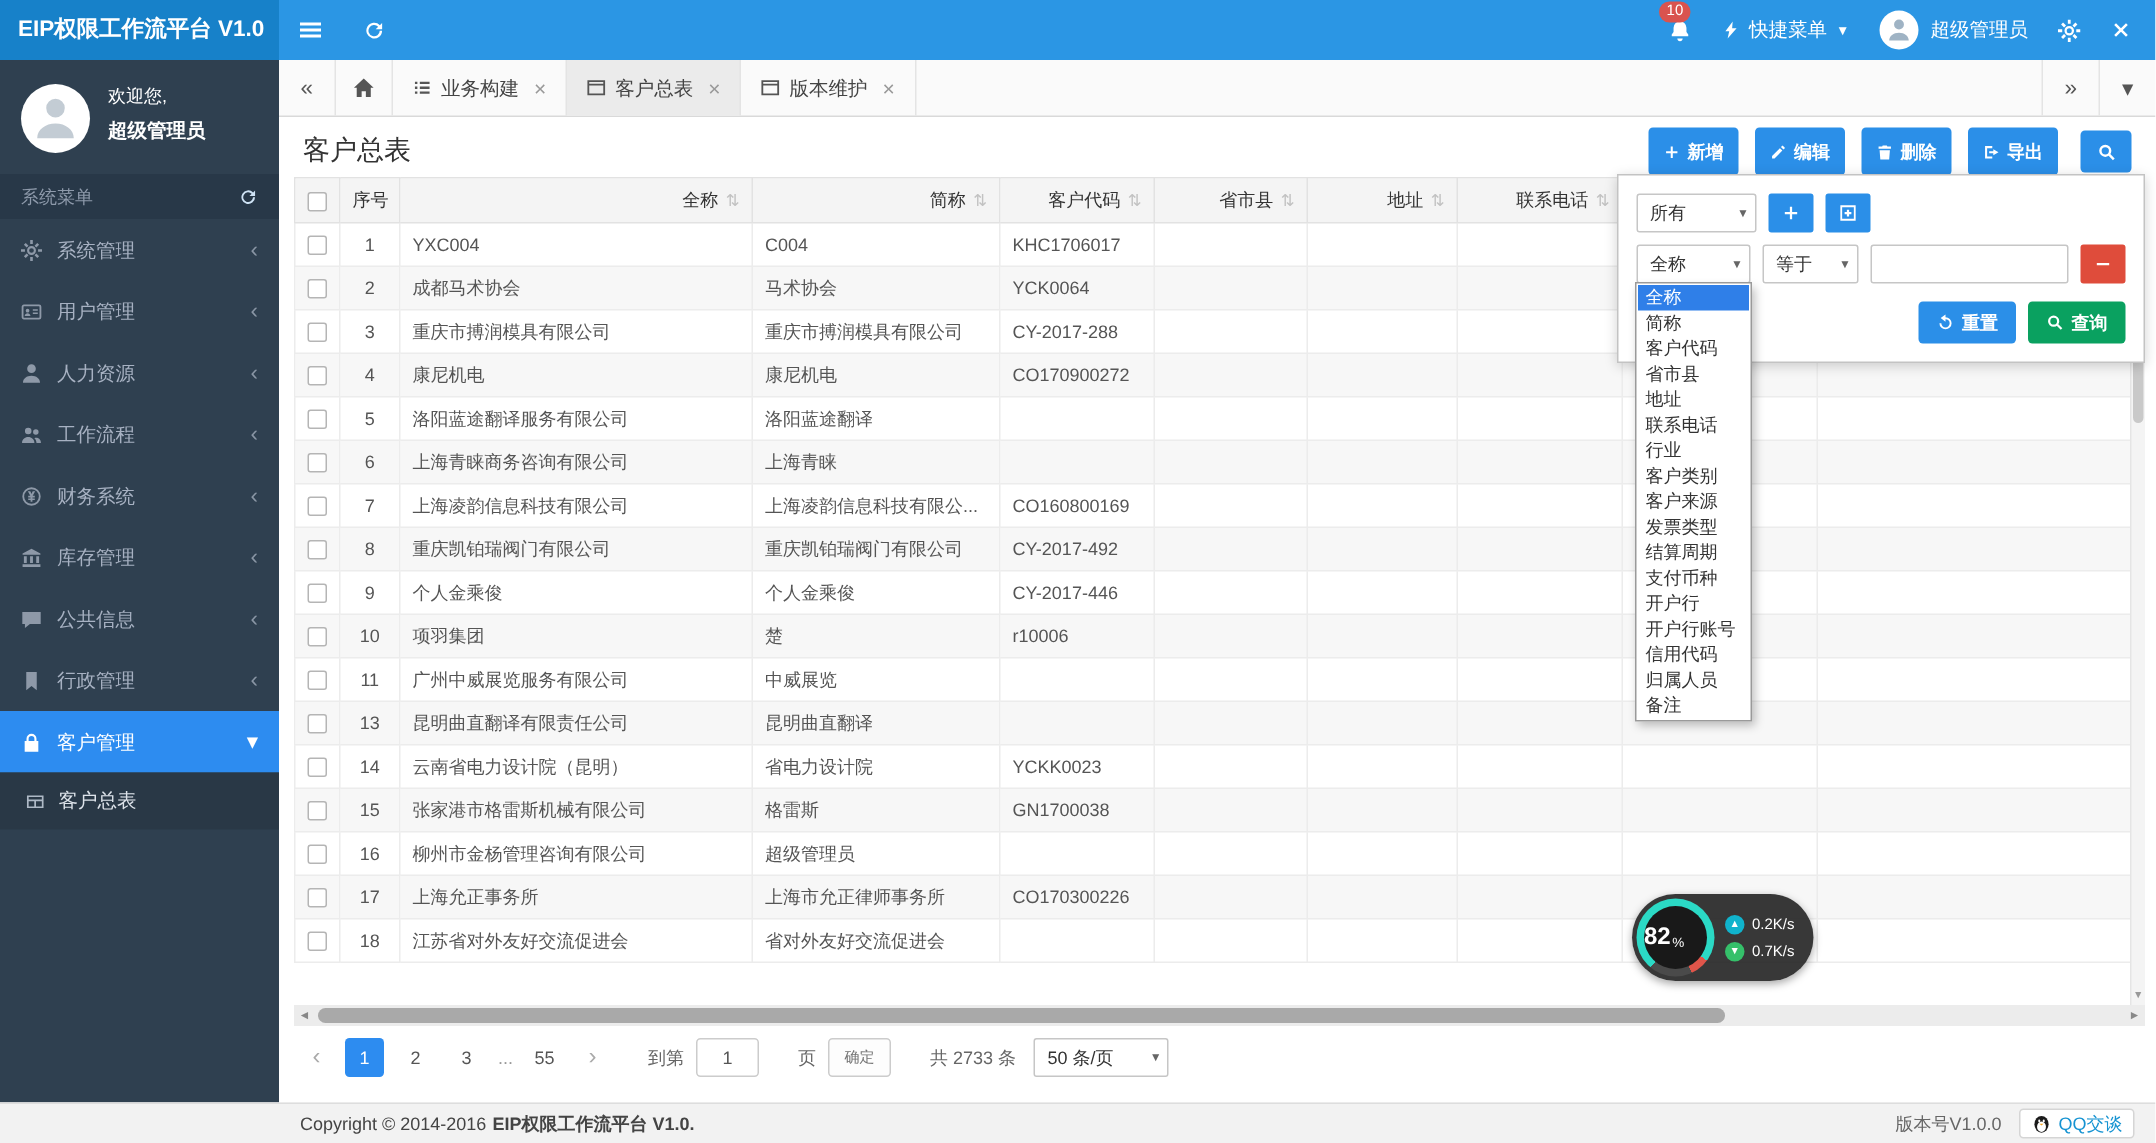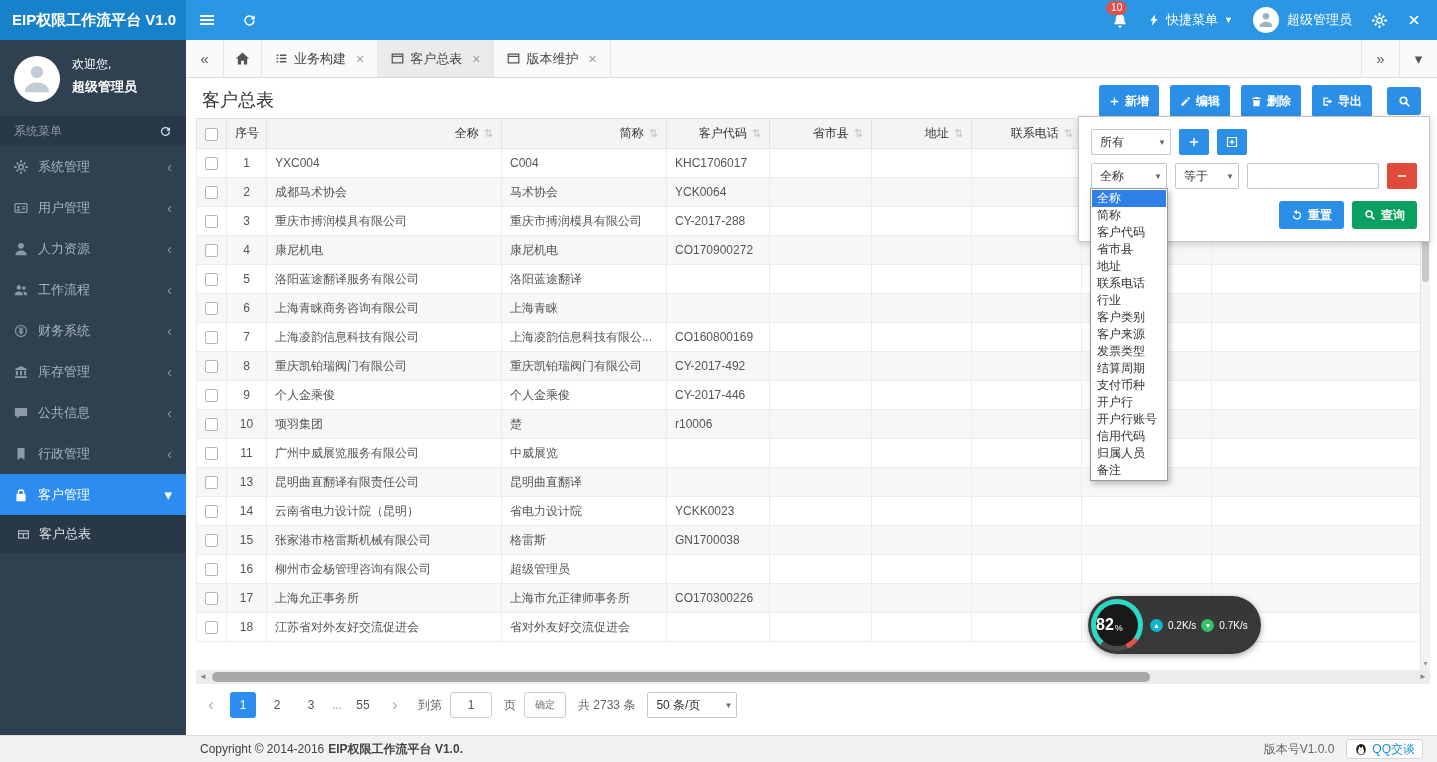--- a/index.html
+++ b/index.html
@@ -75,21 +75,21 @@
 .hscroll .arr.right{right:0}
 .hthumb{position:absolute;left:16px;right:280px;top:2px;bottom:2px;background:#a9a9a9;border-radius:6px;cursor:pointer}
 
 
 .pager{position:absolute;left:14px;right:7px;top:612px;height:30px;display:flex;align-items:center;gap:8px;font-size:12px;color:#666}
 .pg-arrow{width:22px;text-align:center;font-size:16px;color:#aaa;cursor:pointer;line-height:1}
 .pg-list{display:flex;gap:8px;align-items:center}
 .pg-num{min-width:26px;height:26px;display:flex;align-items:center;justify-content:center;color:#555;cursor:pointer;border-radius:3px}
 .pg-num.active{background:#2d8cf0;color:#fff}
 .pg-ellipsis{color:#999}
-.pg-text{margin-left:4px;white-space:nowrap}
+.pg-text{margin-left:18px;white-space:nowrap}
 .pg-input{width:42px;height:26px;border:1px solid #ccc;border-radius:3px;text-align:center;font-size:12px;color:#555}
 .pg-confirm{height:26px;padding:0 10px;background:#fdfdfd;border:1px solid #ccc;border-radius:3px;color:#737373;font-size:10px;cursor:pointer}
 .pg-size{height:26px;width:90px;margin-left:4px}
 
 
 .fselect{position:relative;height:26px;border:1px solid #c6c6c6;border-radius:2px;background:#fff;display:flex;align-items:center;padding:0 16px 0 8px;font-size:12px;color:#333;cursor:pointer;white-space:nowrap}
 .fselect .caret{position:absolute;right:4px;top:50%;transform:translateY(-50%);font-size:8px;color:#666}
 
 
 .search-panel{position:absolute;left:1078px;top:116px;width:352px;background:#fff;border:1px solid #c3c3c3;box-shadow:0 2px 8px rgba(0,0,0,.18);padding:12px;z-index:40}
@@ -117,21 +117,21 @@
 .f-right{margin-left:auto;display:flex;align-items:center;gap:12px}
 .f-version{color:#666}
 .qq-btn{height:20px;background:#fff;border:1px solid #d5d5d5;border-radius:3px;display:flex;align-items:center;gap:4px;padding:0 7px;color:#1593d2;font-size:12px;cursor:pointer}
 
 
 .speed{position:absolute;left:1088px;top:596px;z-index:60;display:flex;align-items:center;gap:7px;background:rgba(28,28,28,.88);border-radius:30px;padding:3px 13px 3px 3px;box-shadow:0 2px 6px rgba(0,0,0,.35)}
 .ring{width:52px;height:52px;border-radius:50%;background:conic-gradient(from 220deg,#2bd9c5 0 74%,#e0554a 74% 82%,#4a4a4a 82% 100%);display:flex;align-items:center;justify-content:center}
 .ring-inner{width:42px;height:42px;border-radius:50%;background:#191919;display:flex;align-items:center;color:#fff}
 .pct{font-size:16px;font-weight:bold}
 .pct-sign{font-size:9px;margin-left:1px;margin-top:5px}
-.sp-col{display:flex;flex-direction:row;gap:5px}
+.sp-col{display:flex;flex-direction:column;gap:5px}
 .sp-line{display:flex;align-items:center;gap:5px;color:#fff;font-size:10px}
 .dot{width:13px;height:13px;border-radius:50%;display:flex;align-items:center;justify-content:center;font-size:7px;color:#fff}
 .dot.up{background:#10b3cc}
 .dot.down{background:#35c06a}
 </style>
 </head>
 <body>
 
 <div class="app">
 

